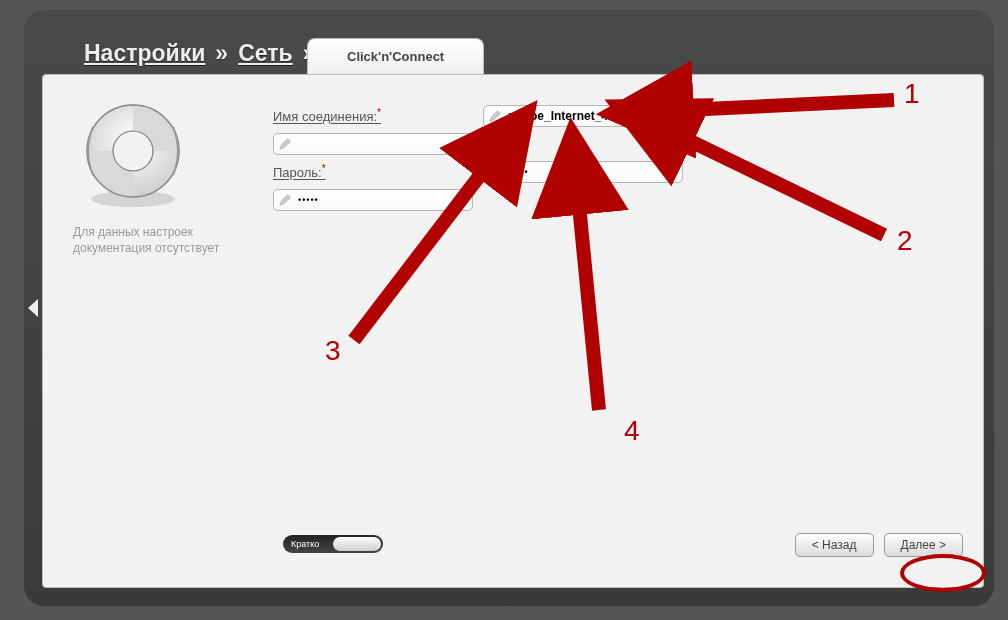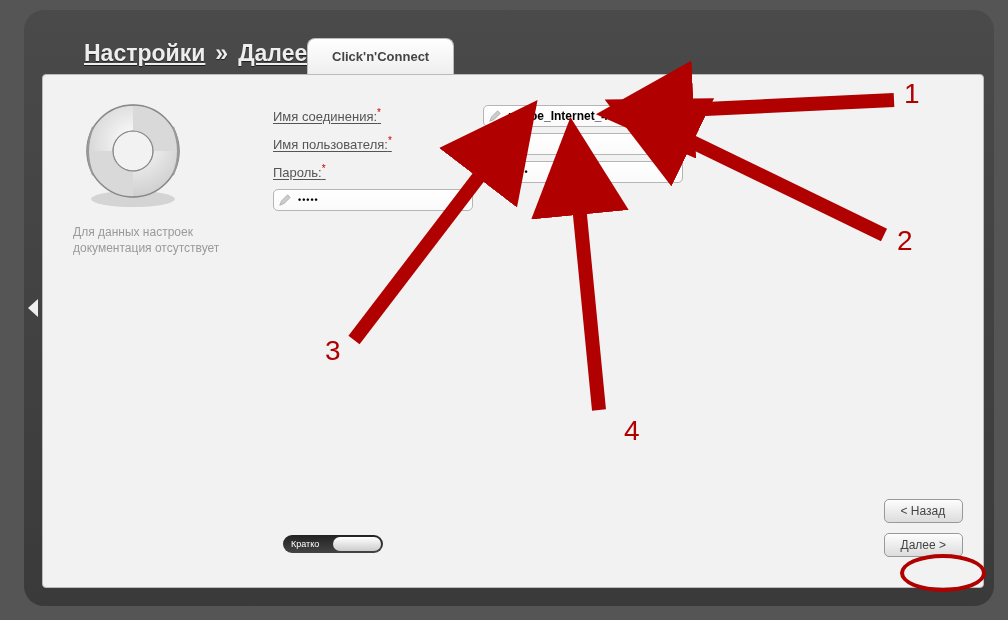--- a/index.html
+++ b/index.html
@@ -45,21 +45,21 @@
     font-size: 23px;
     text-shadow: 0 1px 1px rgba(0,0,0,.6);
   }
   .breadcrumb .link { text-decoration: underline; cursor: pointer; }
   .breadcrumb .sep { margin: 0 4px; }
   .tab {
     position: absolute;
     top: 28px;
     left: 283px;
     height: 36px;
-    padding: 0 24px;
+    padding: 0 39px;
     background: linear-gradient(to bottom,#ffffff,#eeeeee);
     border: 1px solid #bbb;
     border-bottom: none;
     border-radius: 8px 8px 0 0;
     display: flex;
     align-items: center;
     font-size: 13px;
     font-weight: bold;
     color: #444;
   }
@@ -171,21 +171,20 @@
     border-radius: 8px;
     background: linear-gradient(to bottom,#fff,#ccc);
     margin-left: auto;
   }
   .buttons {
     position: absolute;
     right: 20px;
     bottom: 14px;
     display: flex;
     gap: 10px;
-    flex-direction: column;
   }
   .btn {
     height: 24px;
     padding: 0 16px;
     border: 1px solid #999;
     border-radius: 5px;
     background: linear-gradient(to bottom,#fdfdfd,#dcdcdc);
     font-size: 12px;
     color: #444;
     display: flex;
@@ -222,21 +221,21 @@
 </head>
 <body>
 
 <div class="frame">
 
   <div class="collapse-handle"></div>
 
   <div class="breadcrumb">
     <span class="link">Настройки</span>
     <span class="sep">»</span>
-    <span class="link">Далее</span>
+    <span class="link">Сеть</span>
     <span class="sep">»</span>
   </div>
 
   <div class="tab">
     <span>Click'n'Connect</span>
   </div>
 
   <div class="panel">
 
     <div class="help-col">
@@ -264,21 +263,20 @@
       <div class="row">
         <div class="lbl"><span>Имя соединения:</span><span class="req">*</span></div>
         <div class="field">
           <svg class="pencil" viewBox="0 0 16 16">
               <path d="M2 14 L4 9 L11 2 L14 5 L7 12 Z" fill="#ccc" stroke="#999" stroke-width="0.7"></path>
             </svg>
           <input type="text" value="pppoe_Internet_4" style="">
         </div>
       </div>
       <div class="row">
-        <div class="lbl"><span>Имя пользователя:</span><span class="req">*</span></div>
         <div class="field">
           <svg class="pencil" viewBox="0 0 16 16">
               <path d="M2 14 L4 9 L11 2 L14 5 L7 12 Z" fill="#ccc" stroke="#999" stroke-width="0.7"></path>
             </svg>
           <input type="text" value="" style="">
         </div>
       </div>
       <div class="row">
         <div class="lbl"><span>Пароль:</span><span class="req">*</span></div>
         <div class="field">

